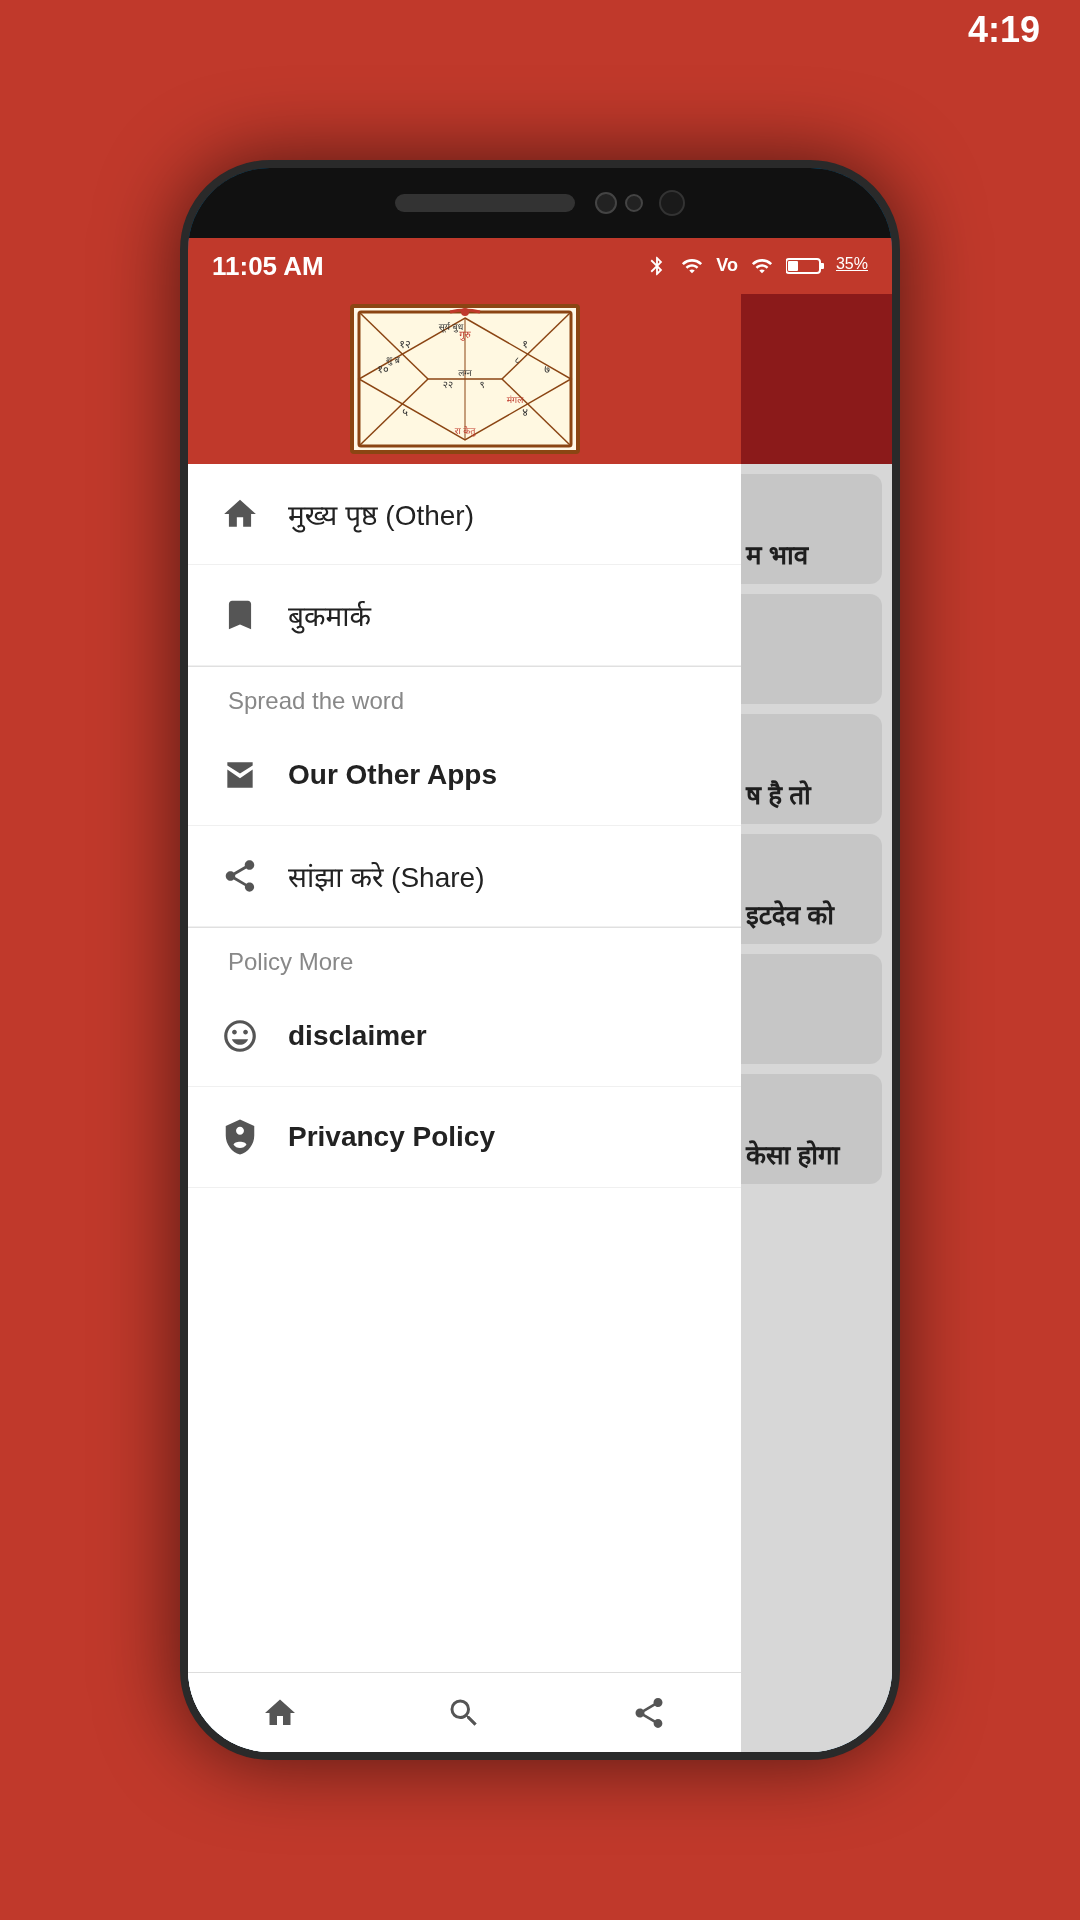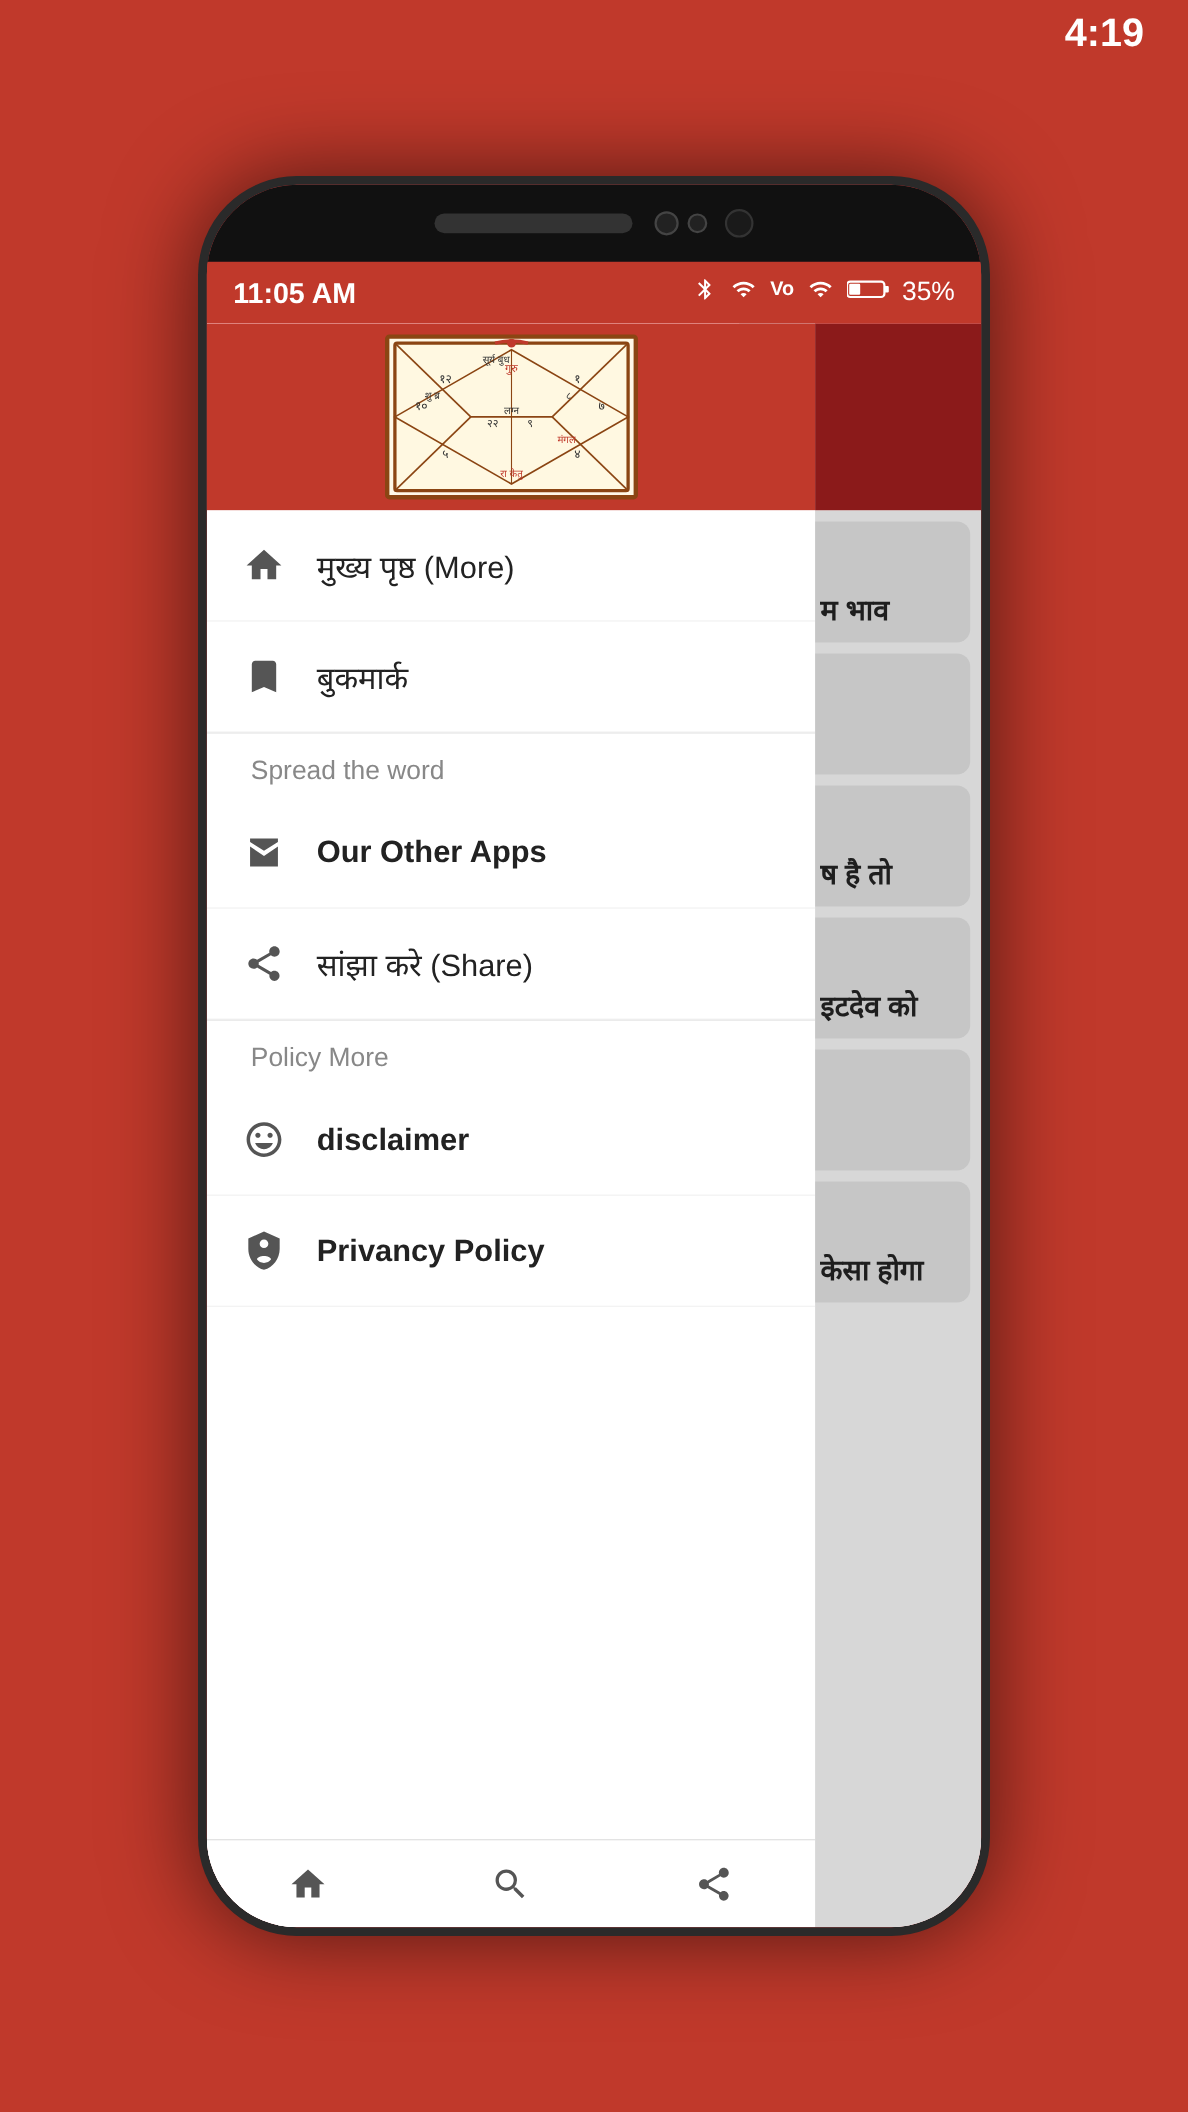--- a/index.html
+++ b/index.html
@@ -43,21 +43,21 @@
     .top-time {
       color: white;
       font-size: 36px;
       font-weight: bold;
     }
 
     
     .phone-frame {
       width: 720px;
       height: 1600px;
-      background: #ef4444;
+      background: #0369a1;
       border-radius: 90px;
       position: relative;
       overflow: hidden;
       box-shadow: 0 0 80px rgba(0,0,0,0.6);
       border: 8px solid #2a2a2a;
     }
 
     
     .phone-top-bar {
       width: 100%;
@@ -354,21 +354,21 @@
 
         <svg width="28" height="22" viewBox="0 0 24 24" fill="white">
           <path d="M1 9l2 2c4.97-4.97 13.03-4.97 18 0l2-2C16.93 2.93 7.08 2.93 1 9zm8 8l3 3 3-3c-1.65-1.66-4.34-1.66-6 0zm-4-4l2 2c2.76-2.76 7.24-2.76 10 0l2-2C15.14 9.14 8.87 9.14 5 13z"></path>
         </svg>
 
         <svg width="40" height="22" viewBox="0 0 40 20" fill="white">
           <rect x="0" y="3" width="34" height="14" rx="3" ry="3" stroke="white" stroke-width="2" fill="none"></rect>
           <rect x="34" y="7" width="4" height="6" rx="1" fill="white"></rect>
           <rect x="2" y="5" width="10" height="10" rx="1" fill="white"></rect>
         </svg>
-        <span class="status-icon-txt" style="font-size:24px;">35%</span>
+        <span class="status-icon-txt" style="font-size:16px;text-decoration:underline;">35%</span>
       </div>
     </div>
 
     <div class="phone-content">
 
       <div class="bg-content">
 
         <div class="app-header">
 
           <div class="header-right-dark"></div>
@@ -448,21 +448,21 @@
         </div>
 
         <div class="menu-section">
 
           <div class="menu-item">
             <div class="menu-icon">
               <svg viewBox="0 0 24 24">
                 <path d="M10 20v-6h4v6h5v-8h3L12 3 2 12h3v8z"></path>
               </svg>
             </div>
-            <span class="menu-label">मुख्य पृष्ठ (More)</span>
+            <span class="menu-label">मुख्य पृष्ठ (Other)</span>
           </div>
 
           <div class="menu-item">
             <div class="menu-icon">
               <svg viewBox="0 0 24 24">
                 <path d="M17 3H7c-1.1 0-2 .9-2 2v16l7-3 7 3V5c0-1.1-.9-2-2-2z"></path>
               </svg>
             </div>
             <span class="menu-label">बुकमार्क</span>
           </div>

